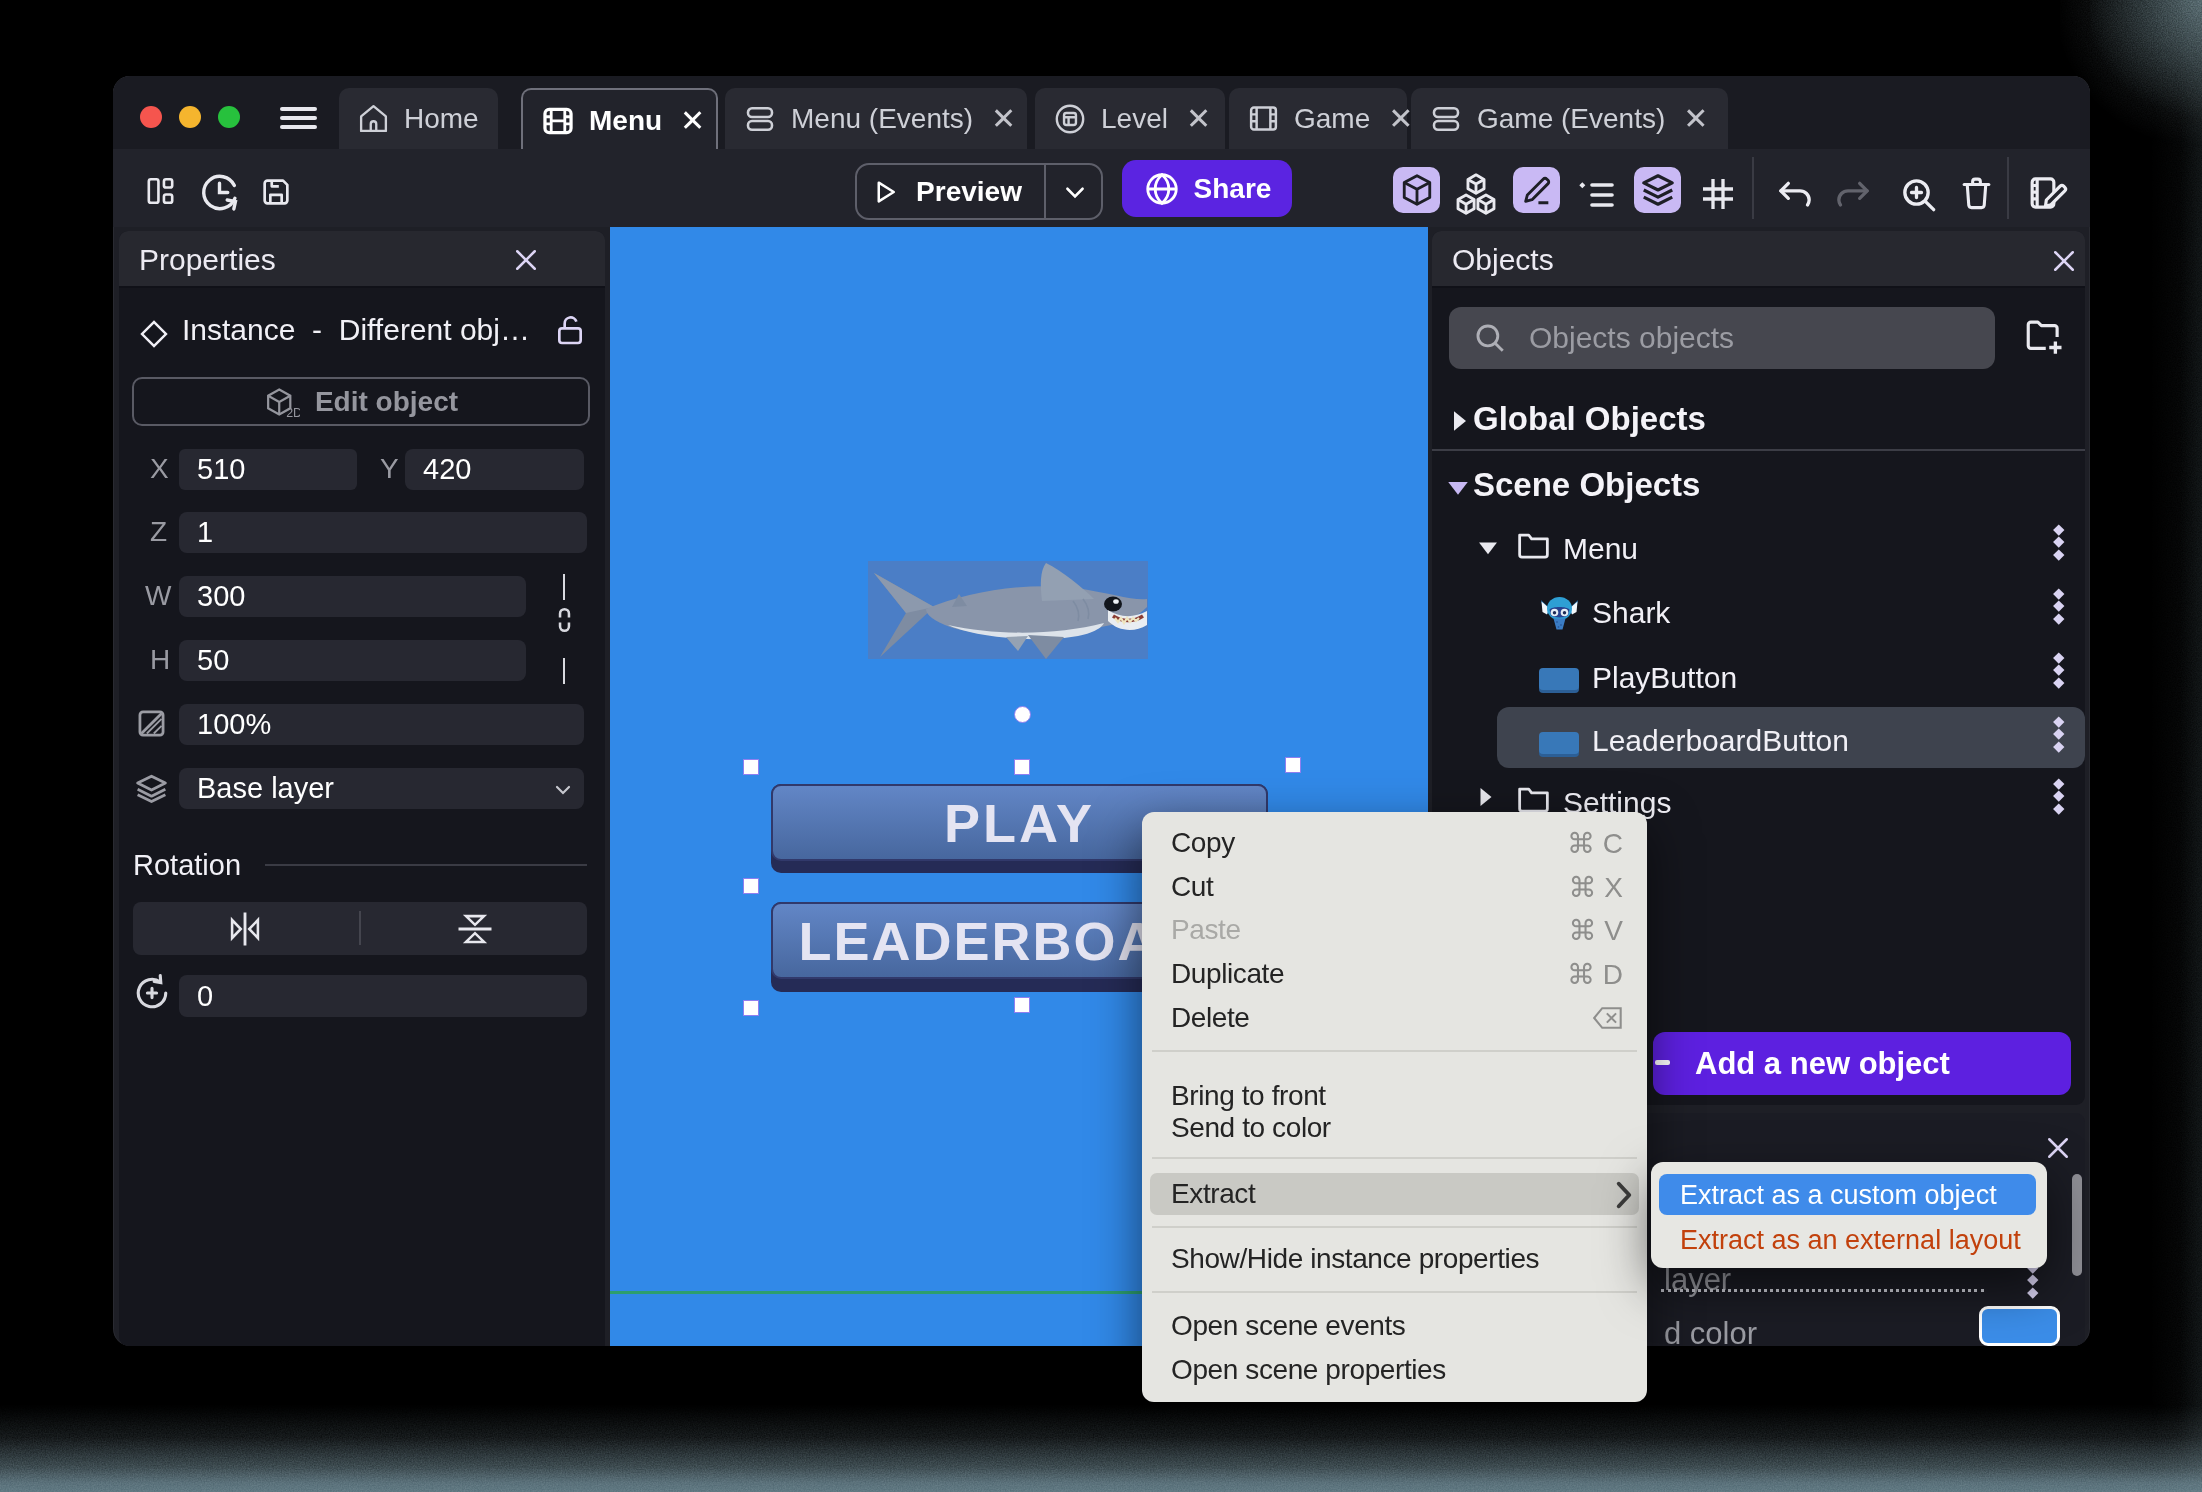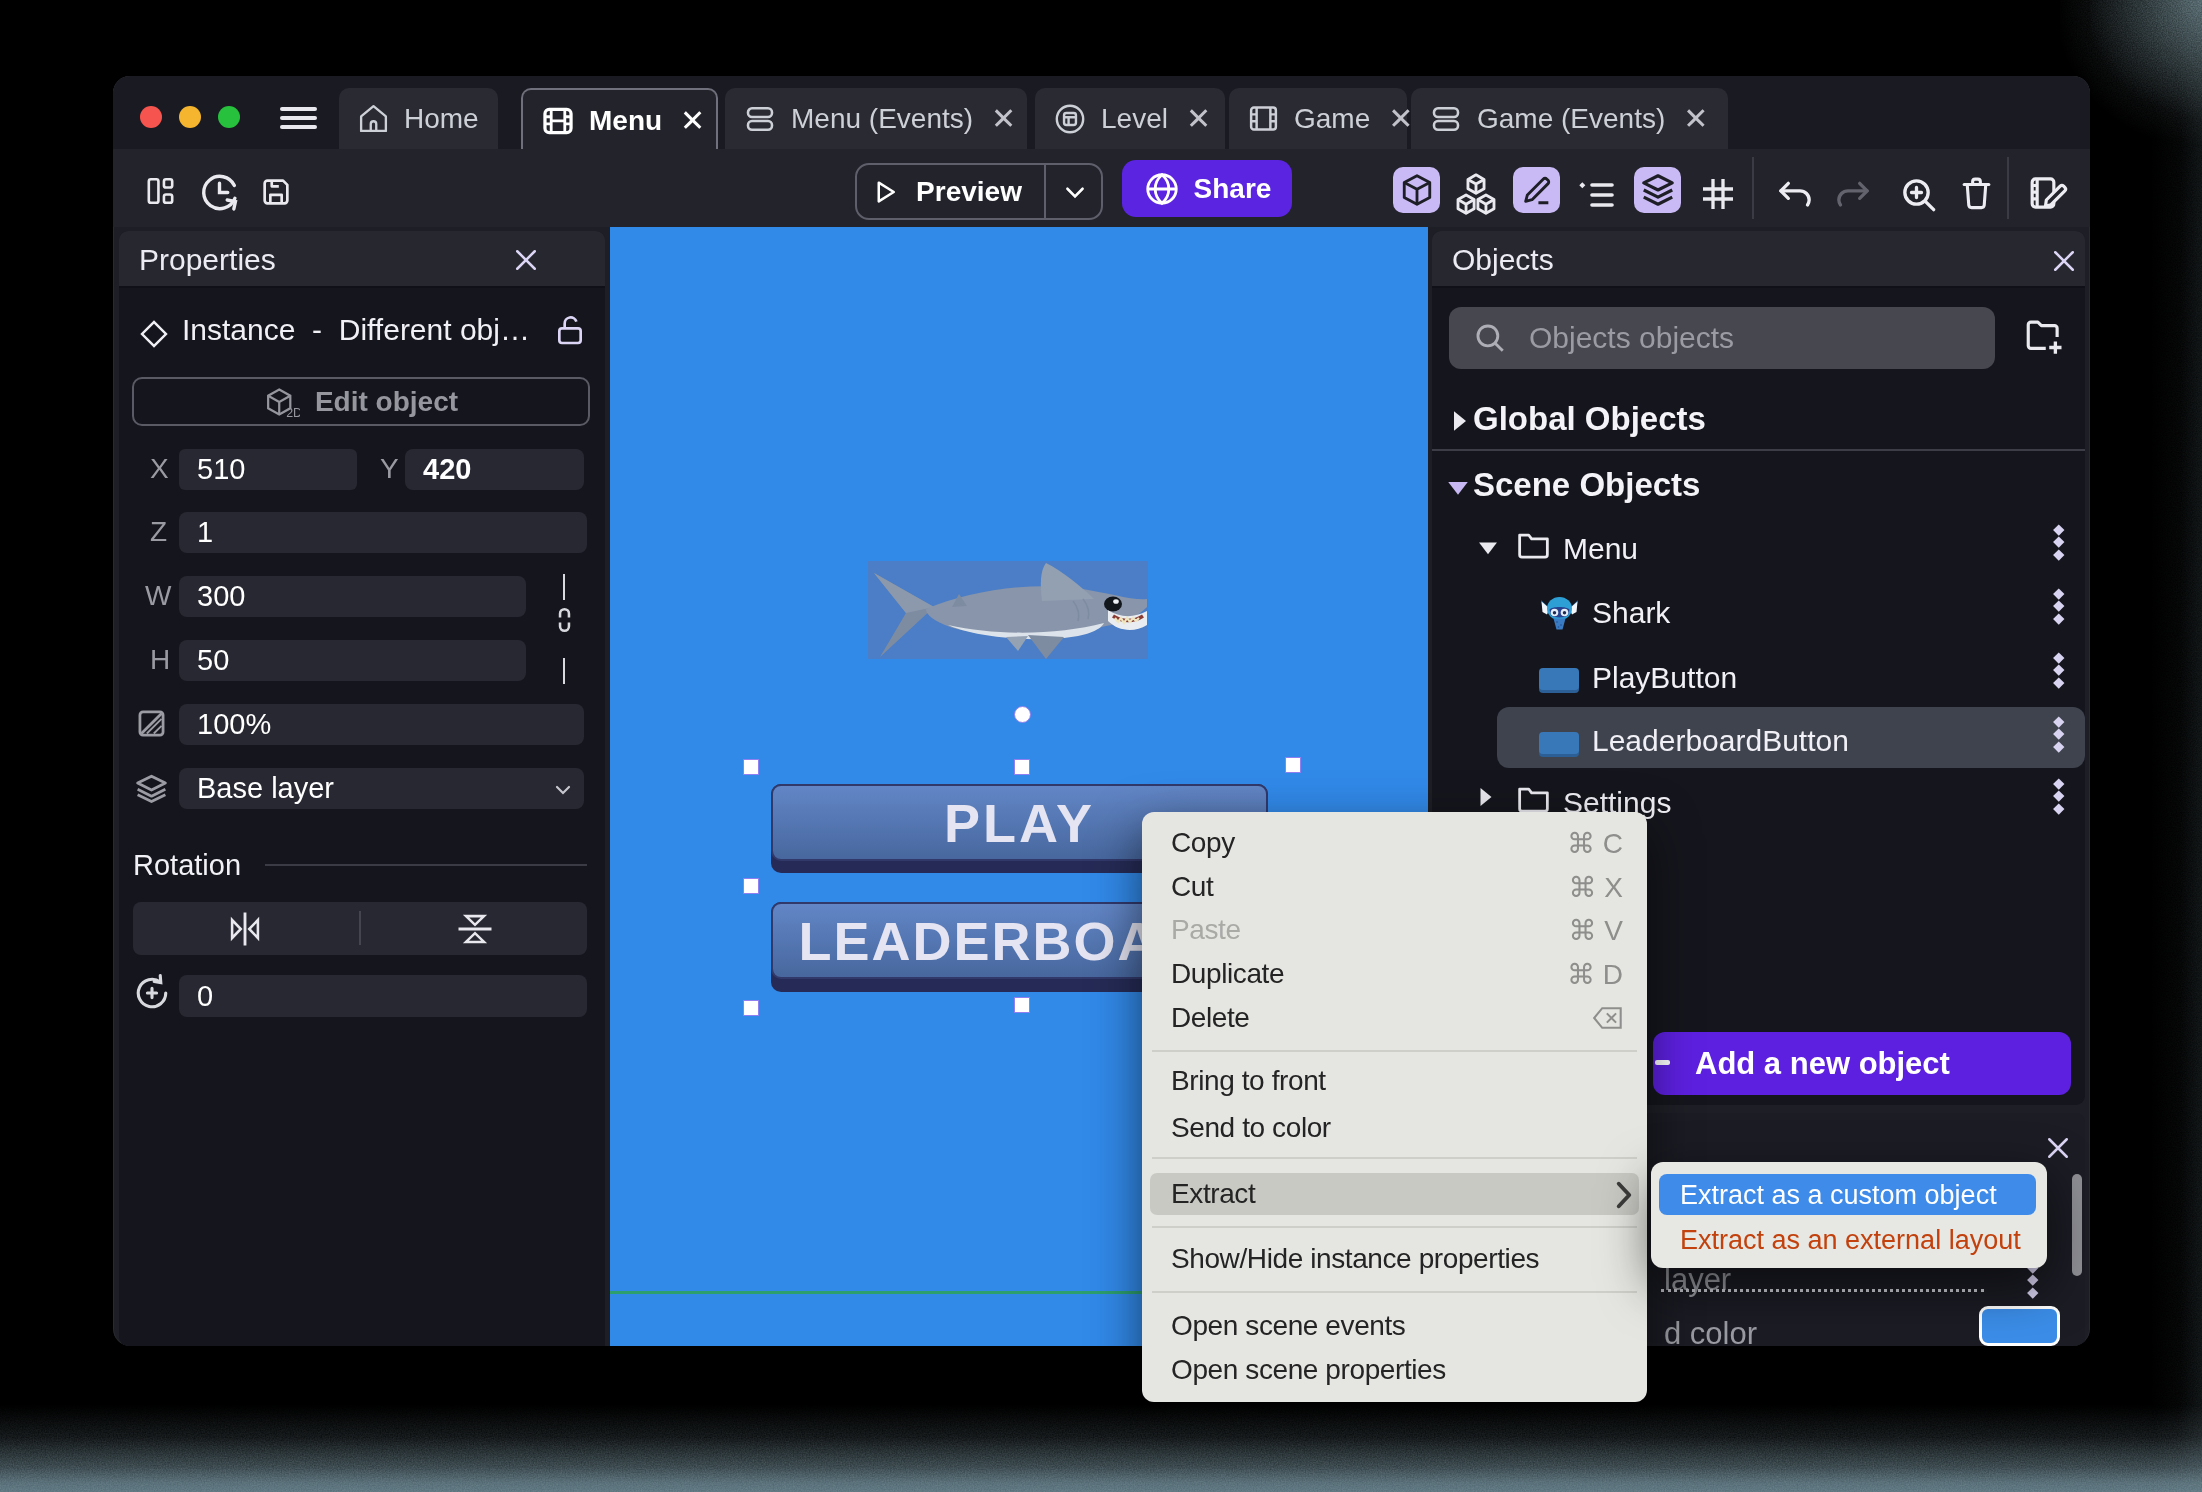--- a/index.html
+++ b/index.html
@@ -246,21 +246,21 @@
           <path d="M11 3 19 7.5v9L11 21 3 16.5v-9z"></path>
           <path d="M3 7.5 11 12l8-4.5M11 12v9"></path>
           <text x="16" y="23" font-size="9" fill="#95969e" stroke="none" font-family="Liberation Sans, sans-serif">2D</text>
         </svg>
     <span style="color:#95969e;font-weight:bold;font-size:28px;">Edit object</span>
   </div>
 
   <div class="lbl" style="left:37px;top:377px;">X</div>
   <div class="field" style="left:66px;top:373px;width:178px;height:41px;border-radius:6px;">510</div>
   <div class="lbl" style="left:267px;top:377px;">Y</div>
-  <div class="field" style="left:292px;top:373px;width:179px;height:41px;font-weight:bold;">420</div>
+  <div class="field" style="left:292px;top:373px;width:179px;height:41px;">420</div>
   <div class="lbl" style="left:37px;top:440px;">Z</div>
   <div class="field" style="left:66px;top:436px;width:408px;height:41px;">1</div>
   <div class="lbl" style="left:32px;top:504px;">W</div>
   <div class="field" style="left:66px;top:500px;width:347px;height:41px;">300</div>
   <div class="lbl" style="left:37px;top:568px;">H</div>
   <div class="field" style="left:66px;top:564px;width:347px;height:41px;">50</div>
   <div class="abs" style="left:450px;top:498px;width:2px;height:26px;background:#d8d9df;"></div>
   <div class="abs" style="left:450px;top:582px;width:2px;height:26px;background:#d8d9df;"></div>
   <div class="abs" style="left:441px;top:530px;"><svg width="21" height="28" viewBox="0 0 16 22" fill="none" stroke="#d8d9df" stroke-width="2">
           <path d="M4.5 9V6a3.5 3.5 0 0 1 7 0v3M4.5 13v3a3.5 3.5 0 0 0 7 0v-3"></path>
@@ -474,21 +474,21 @@
   <div class="mi" style="top:102px;color:#a9a9a6;">Paste</div>
       <div class="msc" style="top:102px;">⌘ V</div>
   <div class="mi" style="top:146px;">Duplicate</div>
       <div class="msc" style="top:146px;">⌘ D</div>
   <div class="mi" style="top:190px;">Delete</div>
   <div class="msc" style="top:193px;"><svg width="30" height="26" viewBox="0 0 26 20" fill="none" stroke="#8e8e8c" stroke-width="1.8">
           <path d="M8 1.5h16v17H8L1 10z"></path>
           <path d="m12 6 8 8M20 6l-8 8"></path>
         </svg></div>
   <div class="msep" style="top:238px;"></div>
-  <div class="mi" style="top:253px;">Bring to front</div>
+  <div class="mi" style="top:268px;">Bring to front</div>
   <div class="mi" style="top:300px;">Send to color</div>
   <div class="msep" style="top:345px;"></div>
   <div class="abs" style="left:8px;top:361px;width:489px;height:42px;background:#c9c9c4;border-radius:7px;"></div>
   <div class="mi" style="top:366px;">Extract</div>
   <div class="abs" style="left:472px;top:368px;"><svg width="20" height="30" viewBox="0 0 12 20" fill="none" stroke="#3c3c3b" stroke-width="2.6" stroke-linecap="round" stroke-linejoin="round">
           <path d="m2.5 2.5 7 7.5-7 7.5"></path>
         </svg></div>
   <div class="msep" style="top:414px;"></div>
   <div class="mi" style="top:431px;">Show/Hide instance properties</div>
   <div class="msep" style="top:479px;"></div>

